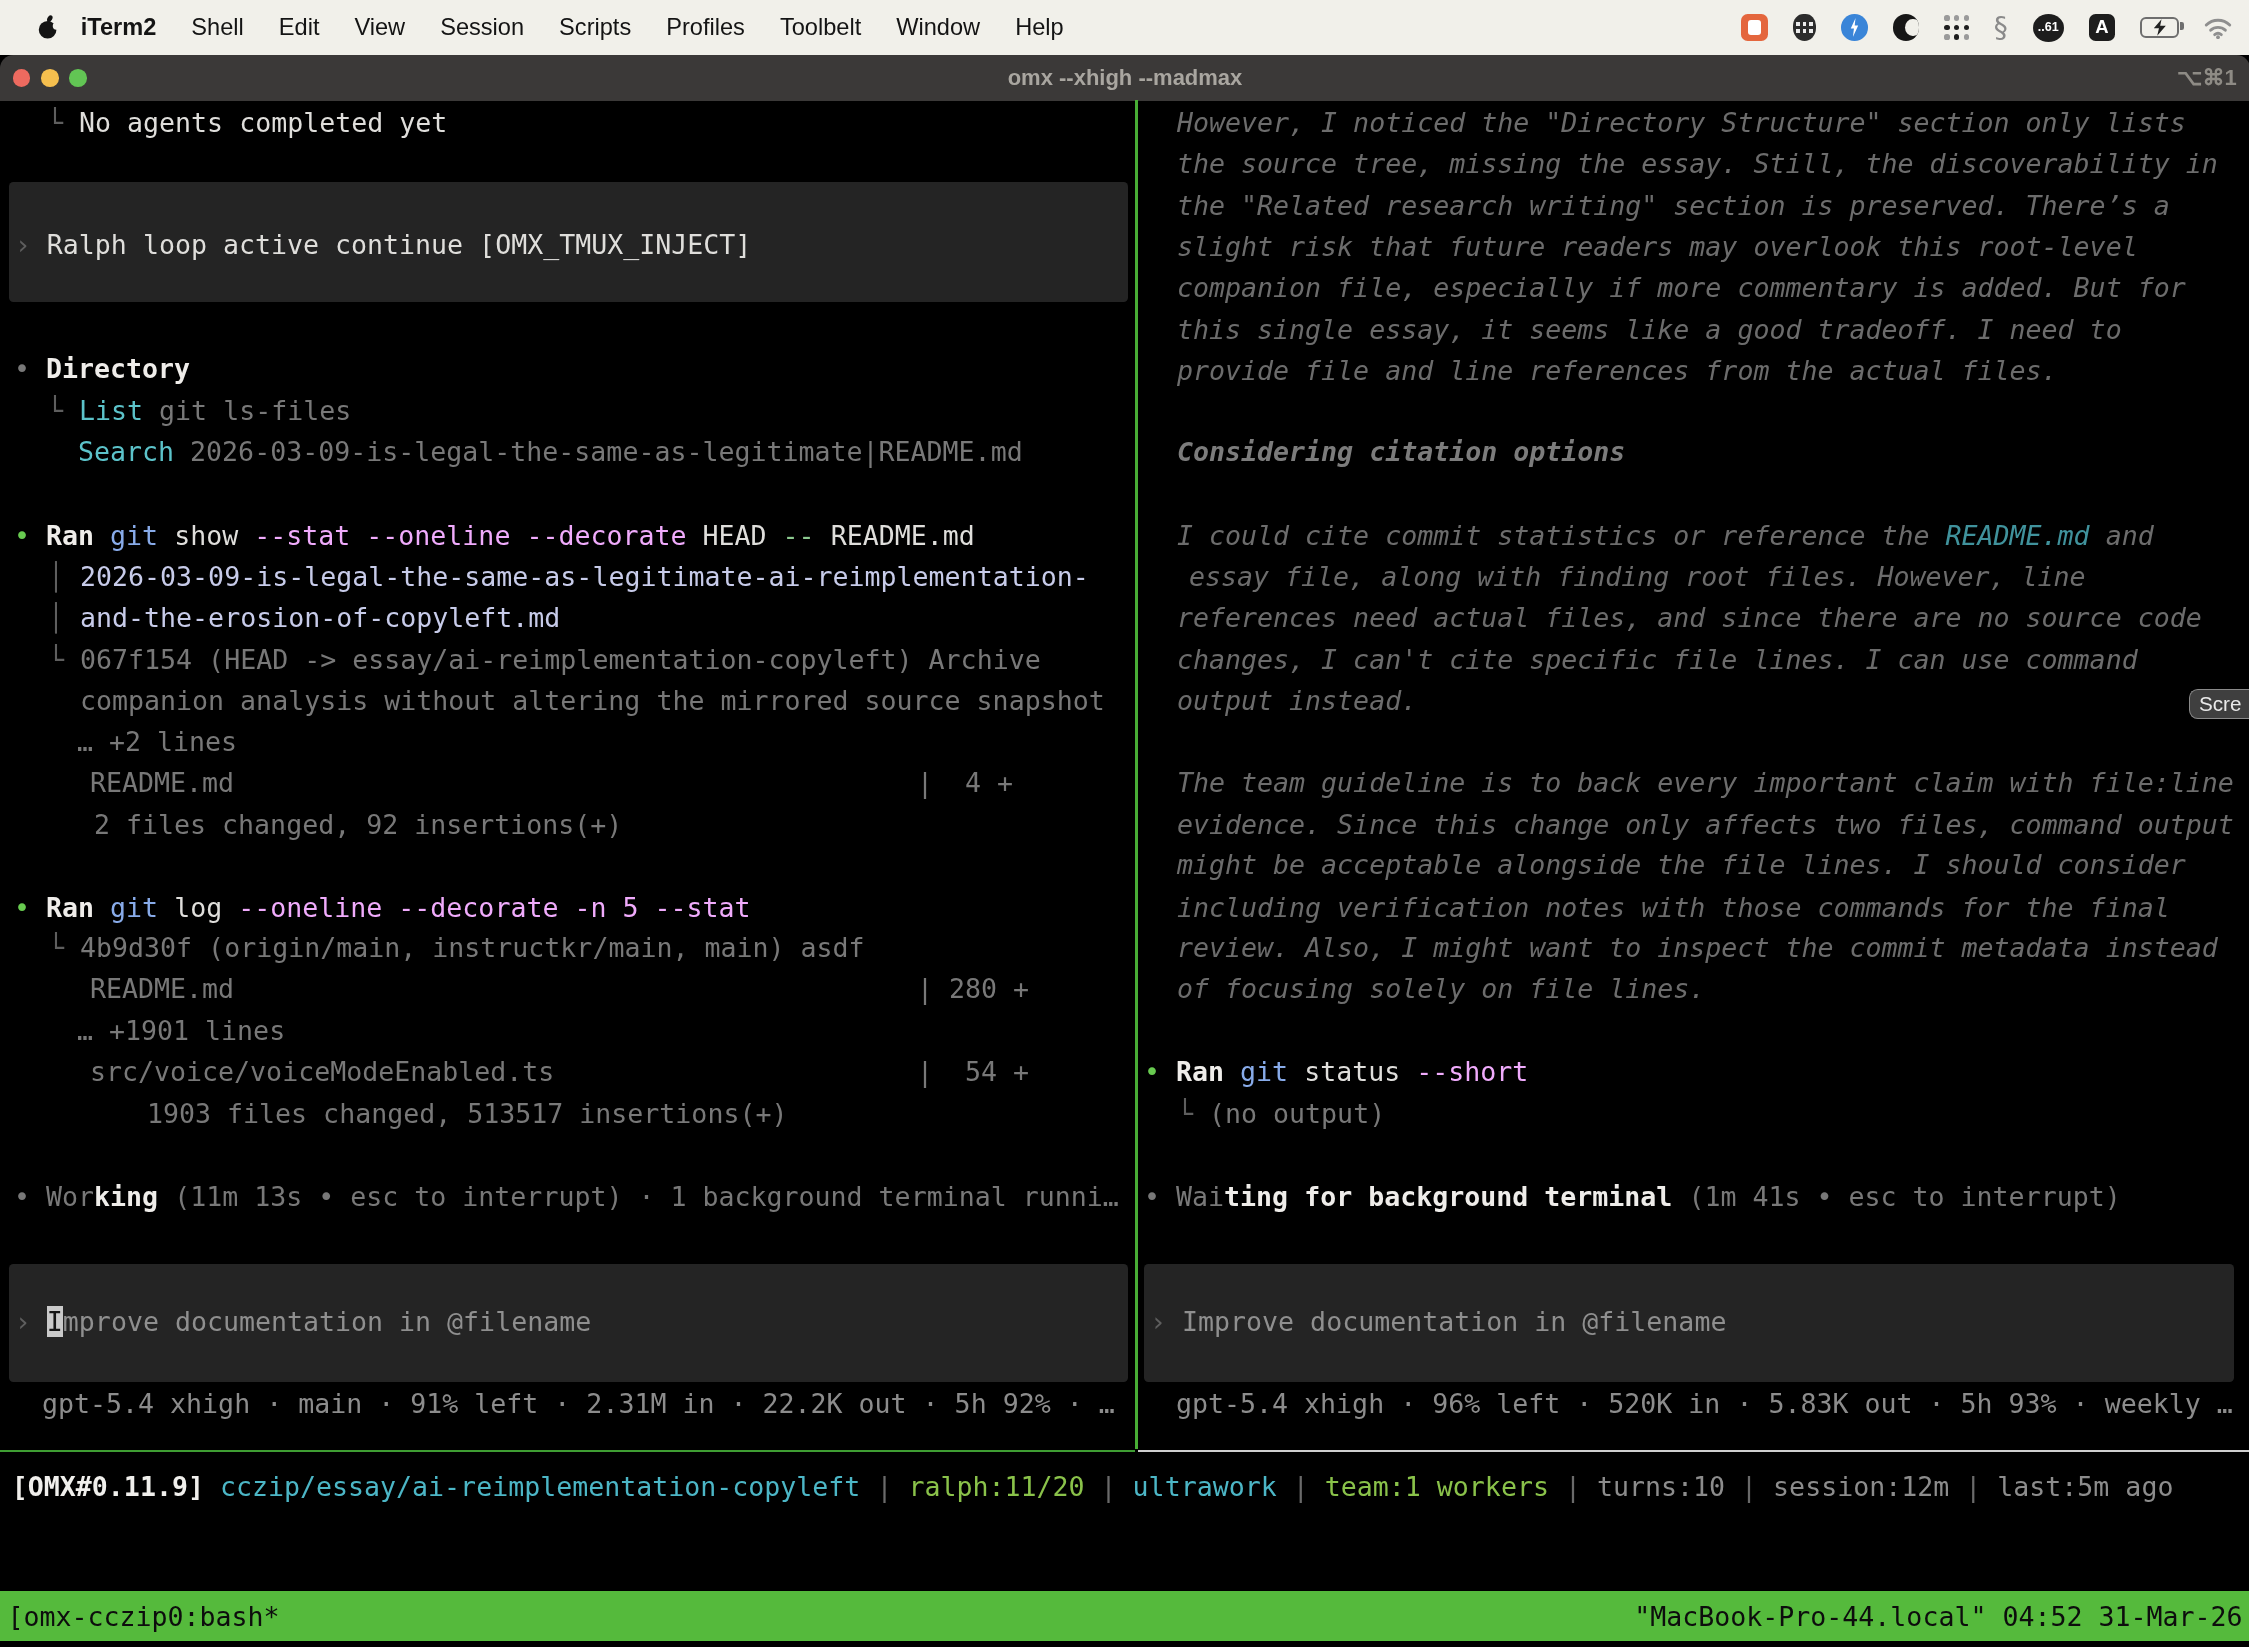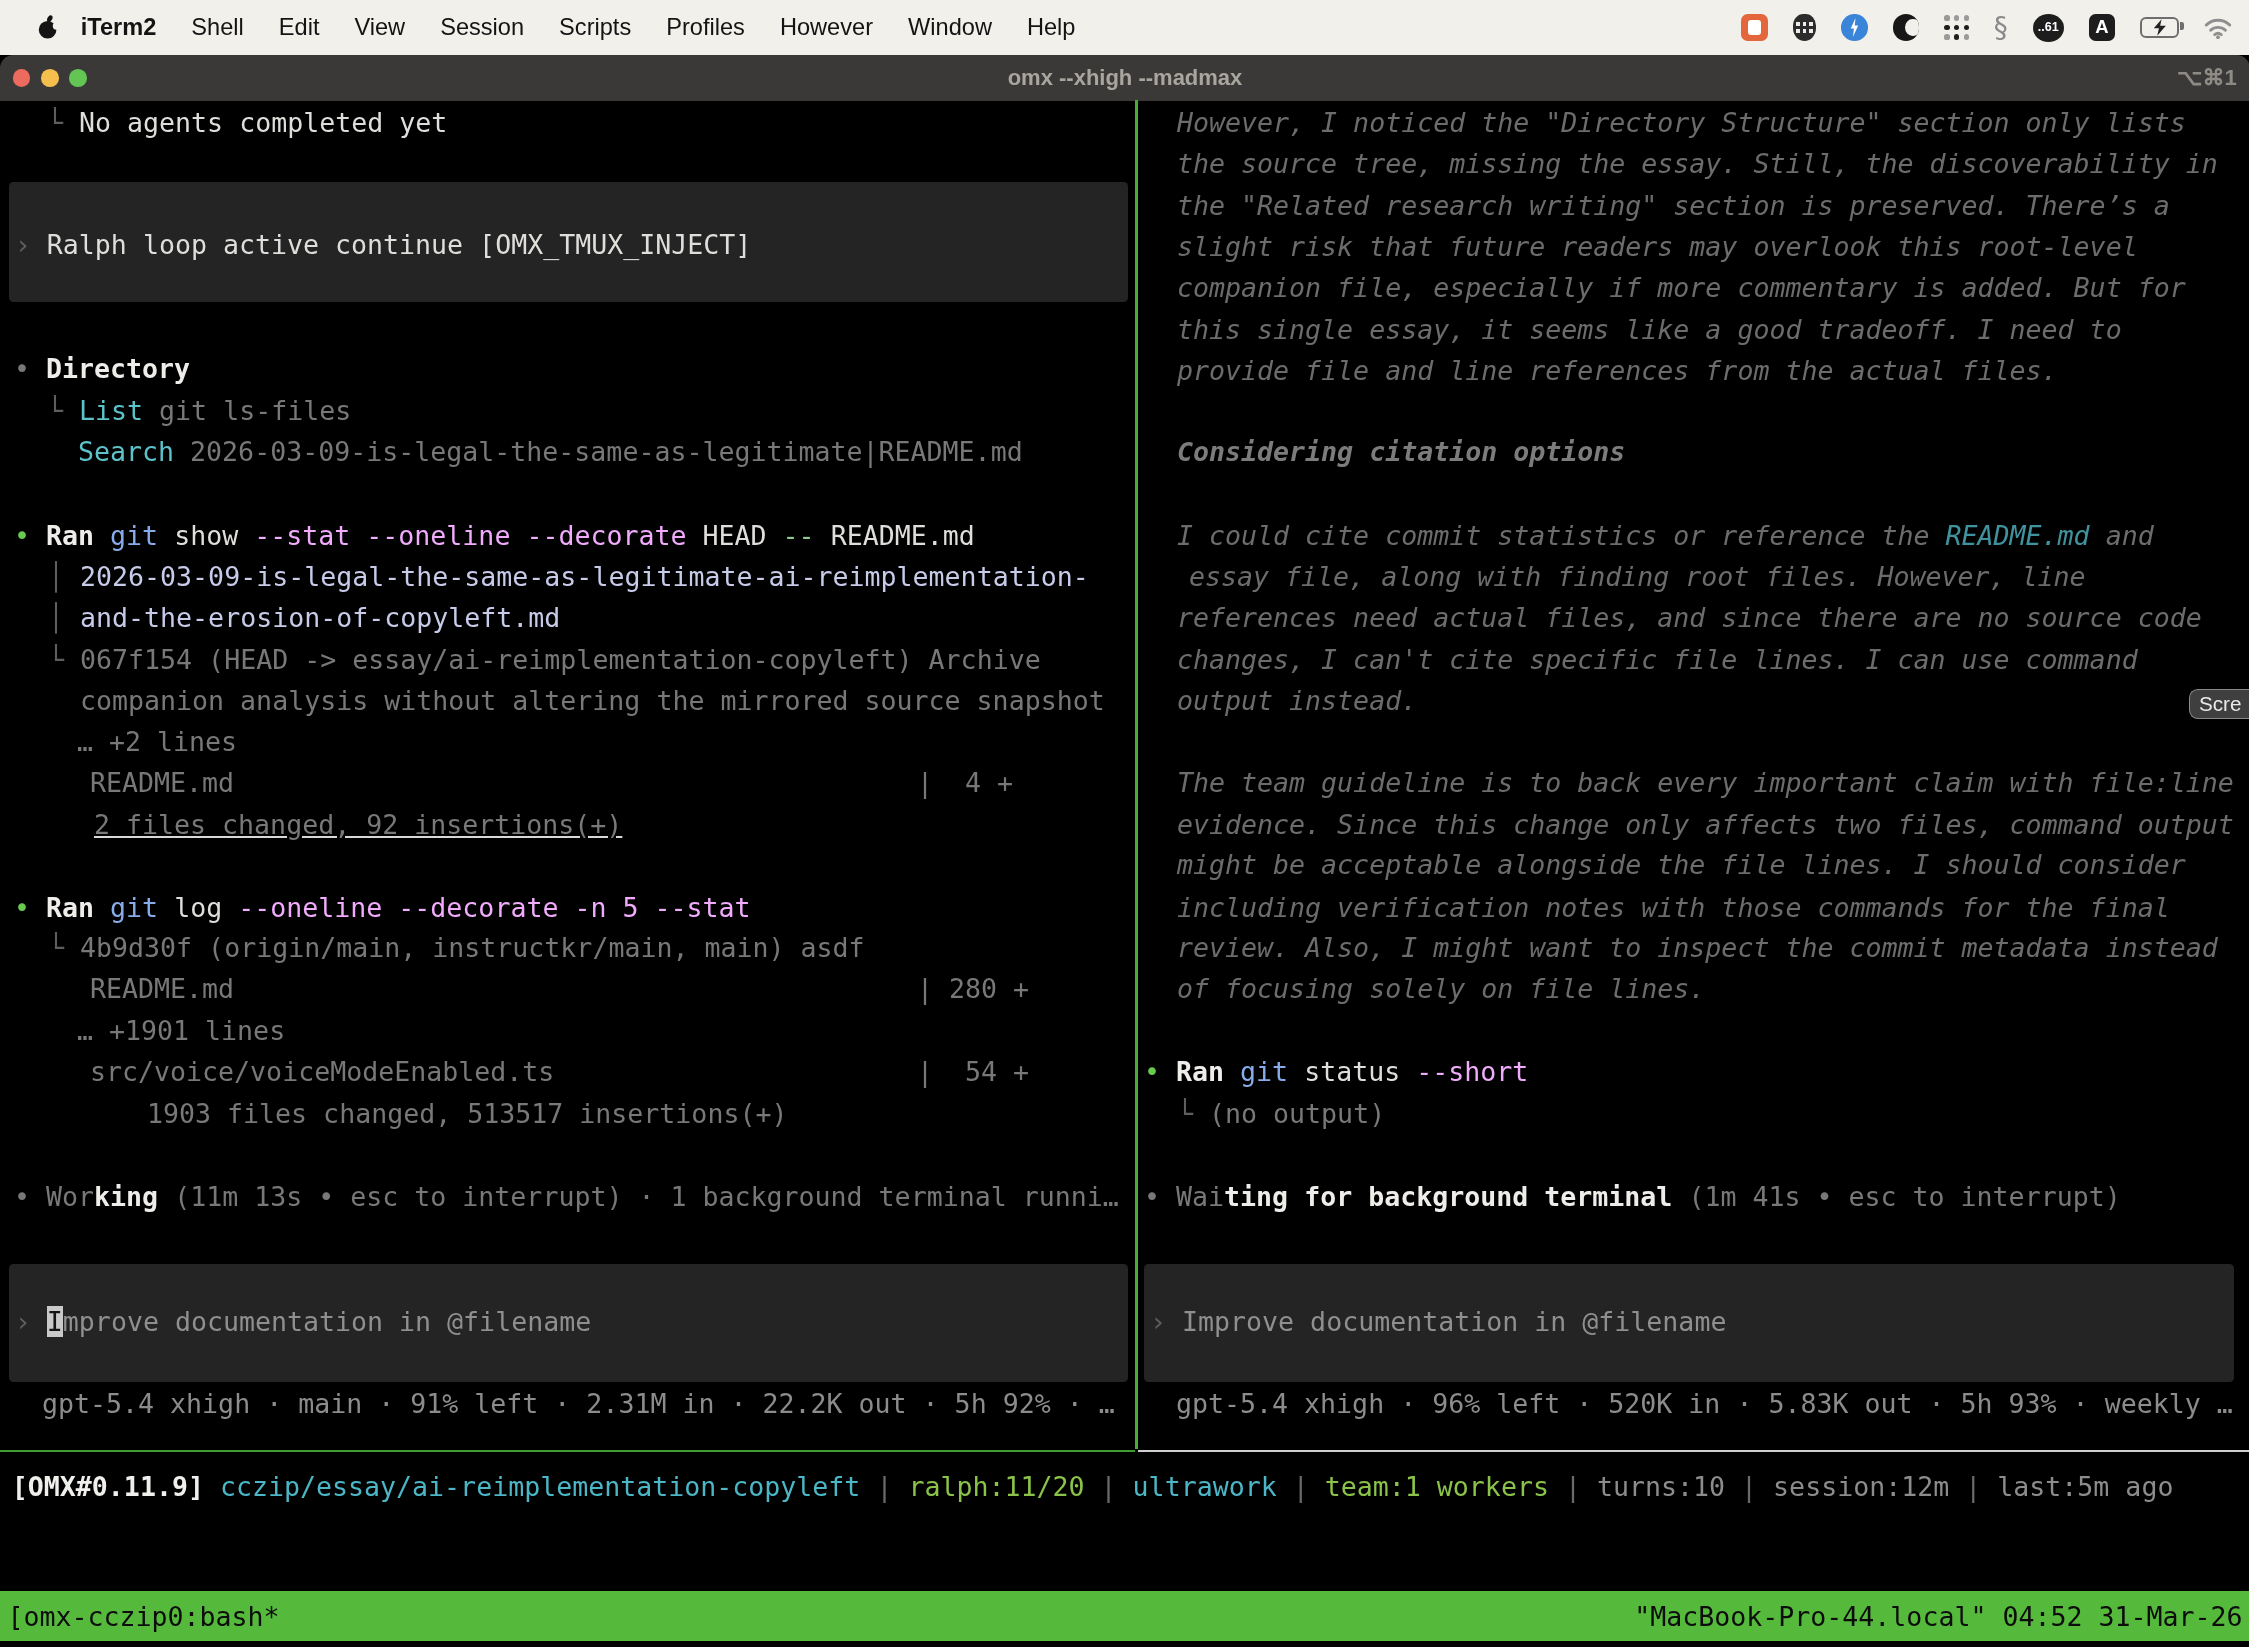--- a/index.html
+++ b/index.html
@@ -90,21 +90,21 @@
       </svg>
     </span>
     <nav id="menu-items">
         <span class="menu-item b">iTerm2</span>
         <span class="menu-item">Shell</span>
         <span class="menu-item">Edit</span>
         <span class="menu-item">View</span>
         <span class="menu-item">Session</span>
         <span class="menu-item">Scripts</span>
         <span class="menu-item">Profiles</span>
-        <span class="menu-item">However</span>
+        <span class="menu-item">Toolbelt</span>
         <span class="menu-item">Window</span>
         <span class="menu-item">Help</span>
       </nav>
     <div id="status-icons">
       <span class="ic chat">
           <i></i>
         </span>
       <span class="ic shield">
         <span class="sgrid">
             <i></i>
@@ -170,21 +170,21 @@
       <div class="tl" style="left: 14px; top: 348px;"><span class="c-gray">• </span><span class="c-bwhite">Directory</span></div>
       <div class="tl" style="left: 47px; top: 390px;"><span class="c-tree">└ </span><span class="c-cyan">List</span><span class="c-gray"> git ls-files</span></div>
       <div class="tl" style="left: 78px; top: 431px;"><span class="c-cyan">Search</span><span class="c-gray"> 2026-03-09-is-legal-the-same-as-legitimate|README.md</span></div>
       <div class="tl" style="left: 14px; top: 515px;"><span class="c-gbullet">• </span><span class="c-bwhite">Ran</span><span class="c-white"> </span><span class="c-blue">git</span><span class="c-white"> show </span><span class="c-pink">--stat --oneline --decorate</span><span class="c-white"> HEAD </span><span class="c-grn">--</span><span class="c-white"> README.md</span></div>
       <div class="tl" style="left: 48px; top: 556px;"><span class="c-tree">│ </span><span class="c-lav">2026-03-09-is-legal-the-same-as-legitimate-ai-reimplementation-</span></div>
       <div class="tl" style="left: 48px; top: 597px;"><span class="c-tree">│ </span><span class="c-lav">and-the-erosion-of-copyleft.md</span></div>
       <div class="tl" style="left: 48px; top: 639px;"><span class="c-tree">└ </span><span class="c-gray">067f154 (HEAD -&gt; essay/ai-reimplementation-copyleft) Archive</span></div>
       <div class="tl" style="left: 80px; top: 680px;"><span class="c-gray">companion analysis without altering the mirrored source snapshot</span></div>
       <div class="tl" style="left: 77px; top: 721px;"><span class="c-gray">… +2 lines</span></div>
       <div class="tl" style="left: 90px; top: 762px;"><span class="c-gray">README.md</span><span class="c-gray" style="position: absolute; left: 827px;">|  4 +</span></div>
-      <div class="tl" style="left: 94px; top: 804px; text-decoration: underline;"><span class="c-gray">2 files changed, 92 insertions(+)</span></div>
+      <div class="tl" style="left: 94px; top: 804px;"><span class="c-gray">2 files changed, 92 insertions(+)</span></div>
       <div class="tl" style="left: 14px; top: 887px;"><span class="c-gbullet">• </span><span class="c-bwhite">Ran</span><span class="c-white"> </span><span class="c-blue">git</span><span class="c-white"> log </span><span class="c-pink">--oneline --decorate -n 5 --stat</span></div>
       <div class="tl" style="left: 48px; top: 927px;"><span class="c-tree">└ </span><span class="c-gray">4b9d30f (origin/main, instructkr/main, main) asdf</span></div>
       <div class="tl" style="left: 90px; top: 968px;"><span class="c-gray">README.md</span><span class="c-gray" style="position: absolute; left: 827px;">| 280 +</span></div>
       <div class="tl" style="left: 77px; top: 1010px;"><span class="c-gray">… +1901 lines</span></div>
       <div class="tl" style="left: 90px; top: 1051px;"><span class="c-gray">src/voice/voiceModeEnabled.ts</span><span class="c-gray" style="position: absolute; left: 827px;">|  54 +</span></div>
       <div class="tl" style="left: 100px; top: 1093px; margin-left: 47px;"><span class="c-gray">1903 files changed, 513517 insertions(+)</span></div>
       <div class="tl" style="left: 14px; top: 1176px;"><span class="c-gray">• </span><span class="c-gray">Wor</span><span class="c-bwhite">king</span><span class="c-gray"> (11m 13s • esc to interrupt) · 1 background terminal runni…</span></div>
       <div class="tl" style="left: 14.8px; top: 1301px;"><span class="c-tree">› </span><span class="c-cursor">I</span><span class="c-ph">mprove documentation in @filename</span></div>
       <div class="tl" style="left: 42px; top: 1383px;"><span class="c-status">gpt-5.4 xhigh · main · 91% left · 2.31M in · 22.2K out · 5h 92% · …</span></div>
       <div class="tl" style="left: 1177px; top: 102px;"><span class="c-think">However, I noticed the "Directory Structure" section only lists</span></div>

